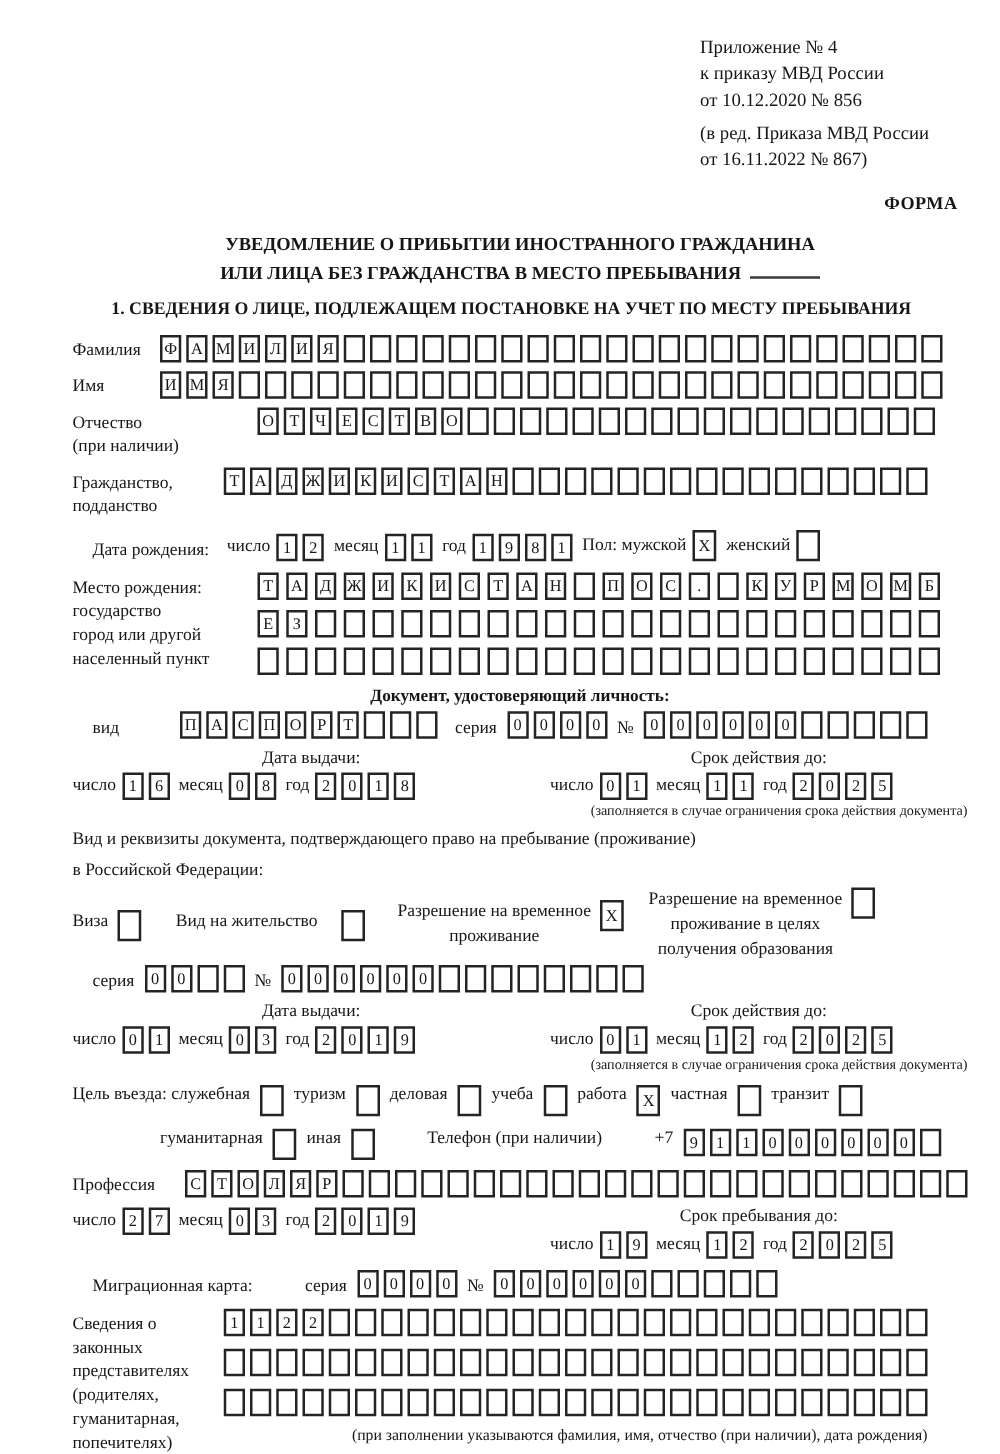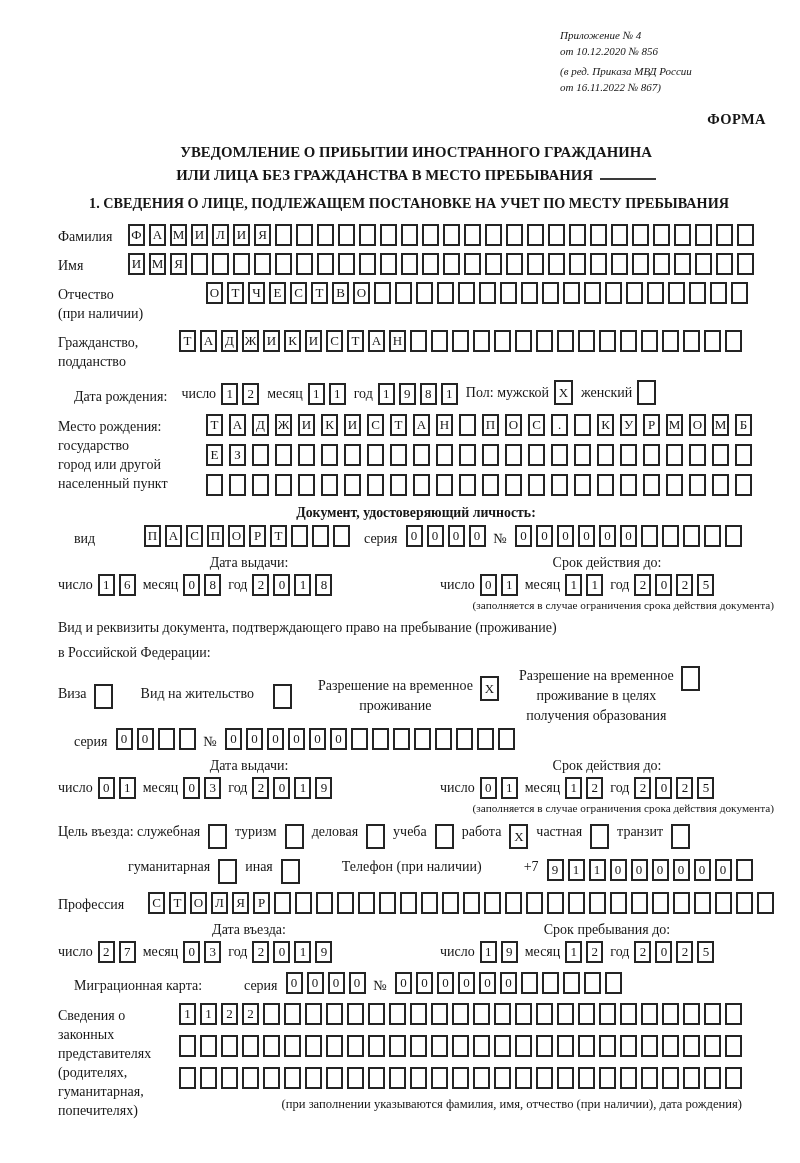--- a/index.html
+++ b/index.html
@@ -5,21 +5,21 @@
   * { box-sizing: border-box; }
   html,body { margin:0; padding:0; }
   body {
     width:800px; height:1163px; overflow:hidden;
     background:#ffffff; color:#161616;
     font-family:"Liberation Serif","DejaVu Serif",serif;
     font-size:14px;
   }
   .page { padding:28px 26px 0 58px; }
 
-  .ann { margin-left:502px; font-size:11px; line-height:1.42;font-style:italic; }
+  .ann { margin-left:502px; font-size:15px; line-height:1.42; }
   .ann-gap { height:5px; }
 
   .forma { text-align:right; font-weight:bold; font-size:14.5px; margin:16px 8px 0 0; letter-spacing:.4px; }
 
   .title { text-align:center; font-weight:bold; font-size:14.8px; margin-top:13px; line-height:1.55; }
   .t-underline { display:inline-block; width:56px; height:13px; border-bottom:2px solid #3a3a3a; margin-left:7px; }
 
   .sec-heading { font-weight:bold; text-align:center; font-size:14.2px; margin:8px 0 4px -14px; white-space:nowrap; }
 
   .row { display:flex; align-items:flex-start; margin-top:7px; }
@@ -64,20 +64,21 @@
 
   .caption { font-size:12.6px; text-align:right; margin:8px 0 0 120px; white-space:nowrap; }
 </style>
 </head>
 <body>
 
 <div class="page">
 
   <div class="ann">
     <div>Приложение № 4</div>
+    <div>к приказу МВД России</div>
     <div>от 10.12.2020 № 856</div>
     <div class="ann-gap"></div>
     <div>(в ред. Приказа МВД России</div>
     <div>от 16.11.2022 № 867)</div>
   </div>
 
   <div class="forma">ФОРМА</div>
 
   <div class="title">
     <div>УВЕДОМЛЕНИЕ О ПРИБЫТИИ ИНОСТРАННОГО ГРАЖДАНИНА</div>
@@ -681,21 +682,20 @@
         <span class="cbox"></span>
         <span class="cbox"></span>
         <span class="cbox"></span>
         <span class="cbox"></span>
         <span class="cbox"></span>
       </div>
   </div>
 
   <div class="split">
     <div class="half-l">
-      <div class="sub-h">Дата въезда:</div>
       <div class="dates">
         <span class="dg">
             <span class="slabel">число</span>
           <span class="boxes">
               <span class="cbox">2</span>
               <span class="cbox">7</span>
             </span>
           </span>
         <span class="dg">
             <span class="slabel">месяц</span>

